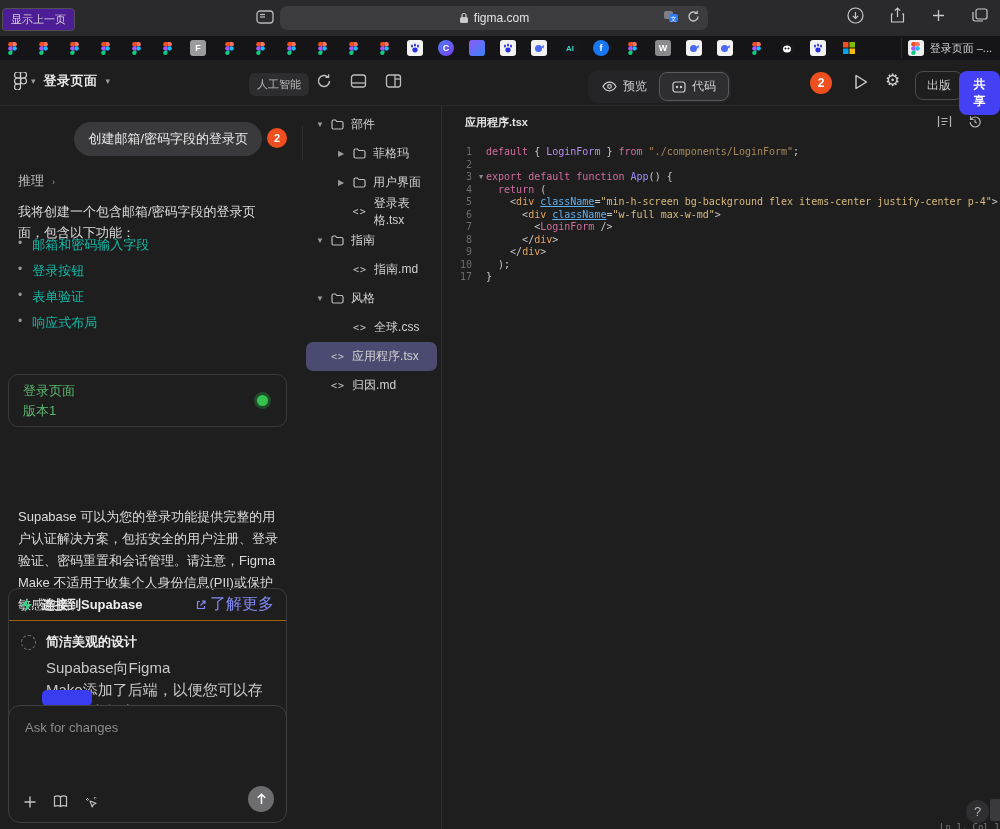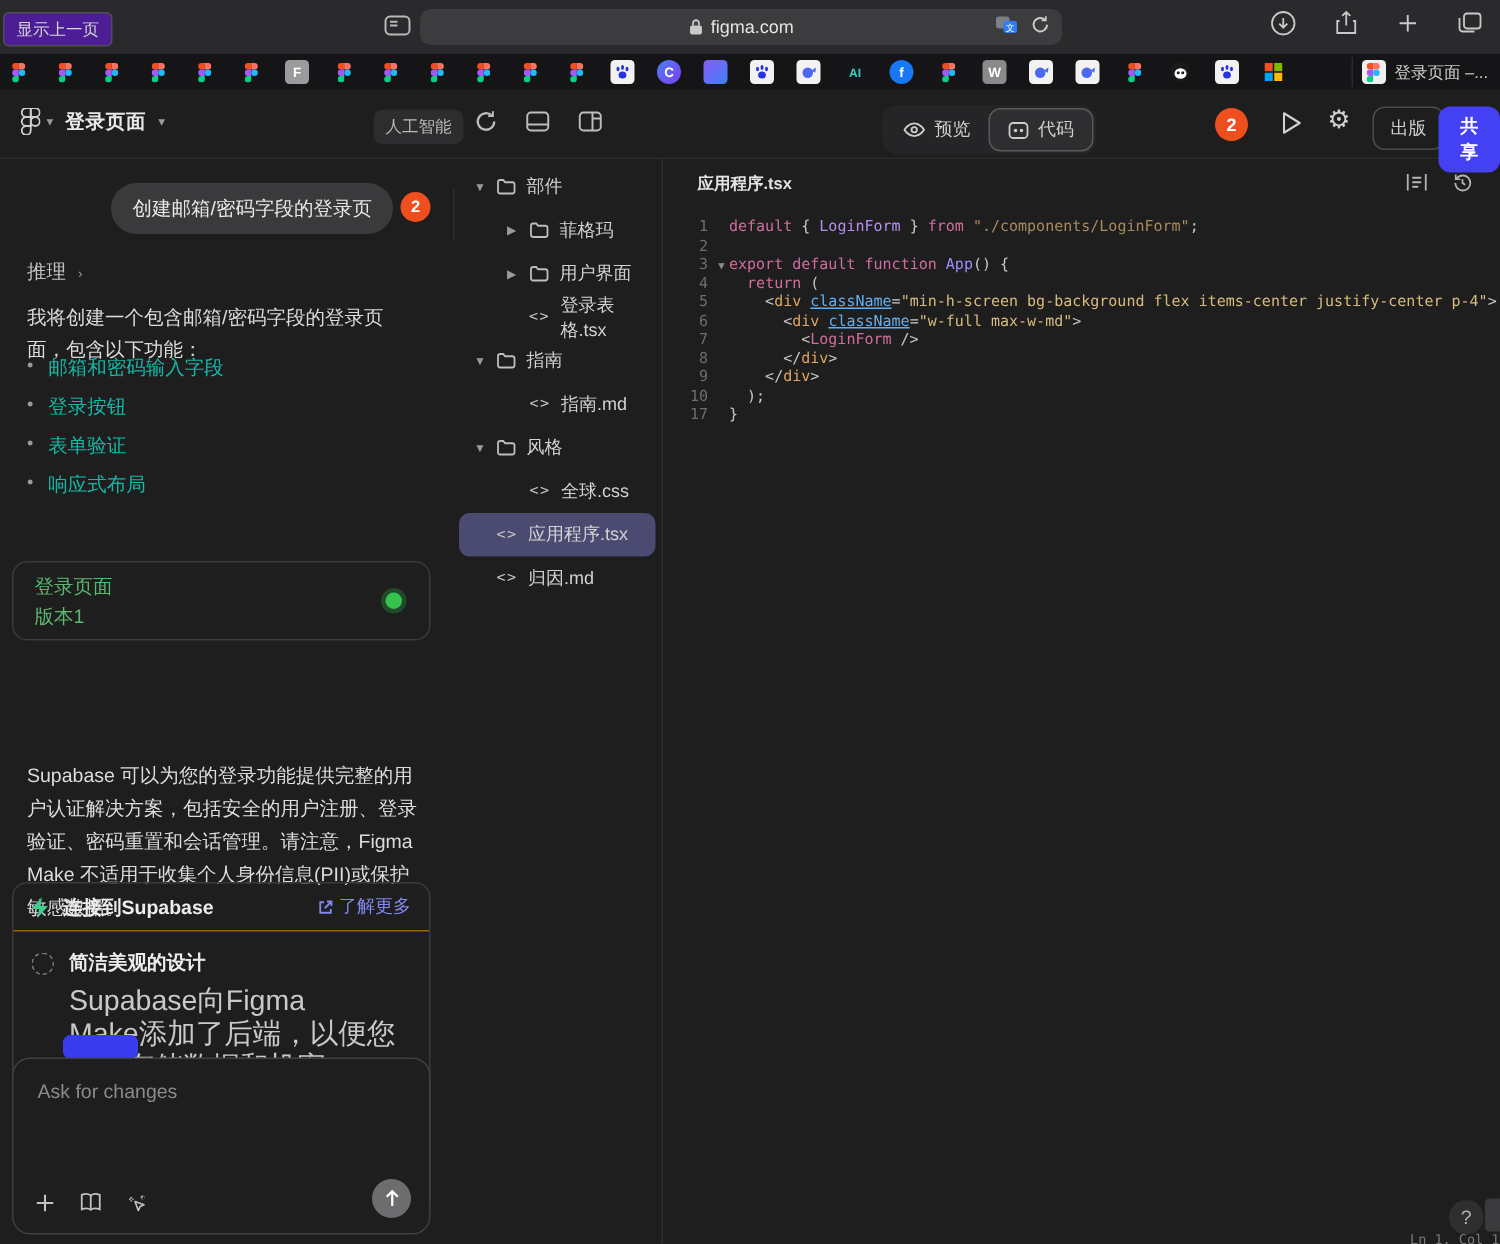--- a/index.html
+++ b/index.html
@@ -66,25 +66,25 @@
   #version-card { position:absolute; left:8px; top:268px; width:279px; height:53px; border:1px solid #3a3a3c;
     border-radius:10px; padding:9px 14px; display:flex; justify-content:space-between; align-items:center; }
   #version-card .vtitle { color:#5cb870; font-size:13px; line-height:20px; }
   #green-dot { width:11px; height:11px; border-radius:50%; background:#35c24f; box-shadow:0 0 0 3px #214a2b; margin-right:4px; }
   #summary-p { position:absolute; left:18px; top:332px; width:264px; font-size:13px; line-height:22px; color:#dcdcdc; }
   #supabase-p { position:absolute; left:18px; top:400px; width:264px; font-size:13px; line-height:22px; color:#dcdcdc; }
   #supa-card { position:absolute; left:8px; top:482px; width:279px; height:224px; border:1px solid #3a3a3c;
     border-radius:10px; overflow:hidden; }
   #supa-head { height:32px; display:flex; align-items:center; gap:9px; padding:0 12px; border-bottom:1px solid #a16207; }
   #supa-title { font-size:13px; font-weight:bold; color:#ececec; flex:1; }
-  #learn-more { font-size:12px; color:#8289f2; display:flex; gap:4px; align-items:center; }
+  #learn-more { font-size:16px; color:#8289f2; display:flex; gap:4px; align-items:center; }
   #supa-body { padding:12px 12px 0 12px; display:flex; gap:10px; }
   #step-circle { width:15px; height:15px; border:1.5px dashed #7a7a7c; border-radius:50%; margin-top:2px; flex:0 0 auto; }
   #step-title { font-size:13px; font-weight:bold; color:#ececec; margin-bottom:6px; }
-  .step-line { font-size:19px; color:#c9c9c9; line-height:22px; }
+  .step-line { font-size:15px; color:#c9c9c9; line-height:22px; }
   #connect-sliver { position:absolute; left:42px; top:584px; width:50px; height:16px; background:#3a3cf0; border-radius:5px; filter:blur(.4px); }
   #chat-input { position:absolute; left:8px; top:599px; width:279px; height:118px; background:#1e1e1e;
     border:1px solid #404042; border-radius:12px; }
   #chat-input textarea { width:100%; height:70px; background:transparent; border:none; outline:none; resize:none;
     color:#ddd; font-size:13px; padding:14px 16px; font-family:"Liberation Sans",sans-serif; }
   #chat-input textarea::placeholder { color:#8b8b8d; }
   #input-icons { position:absolute; left:14px; bottom:12px; display:flex; gap:16px; color:#c2c2c2; }
   #send-btn { position:absolute; right:12px; bottom:10px; width:26px; height:26px; border-radius:50%;
     background:#6d6d6f; color:#fff; display:flex; align-items:center; justify-content:center; }
 

